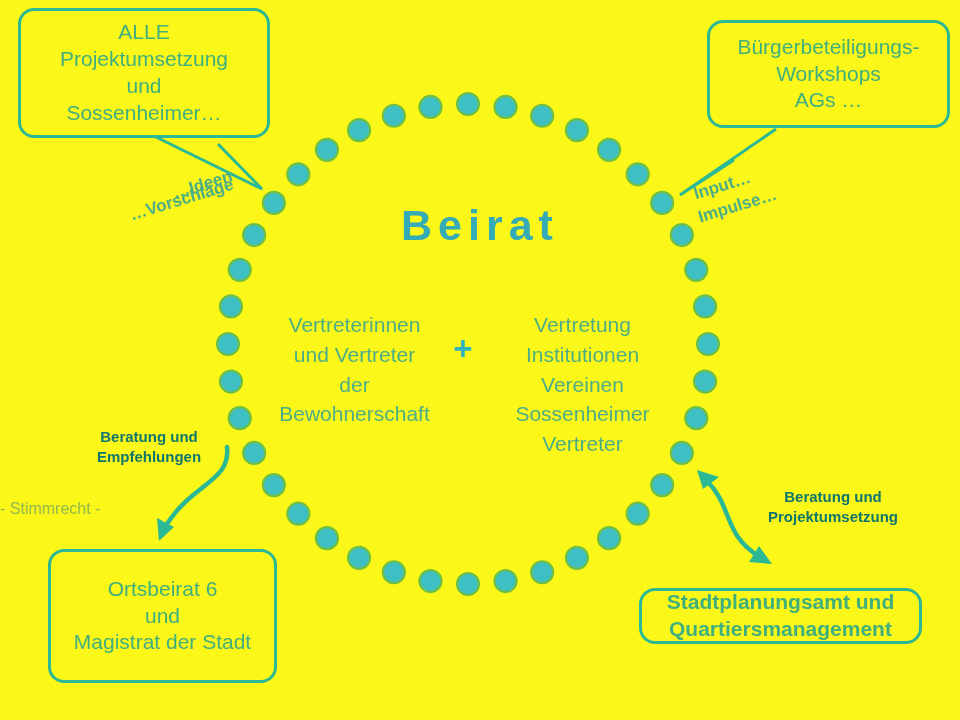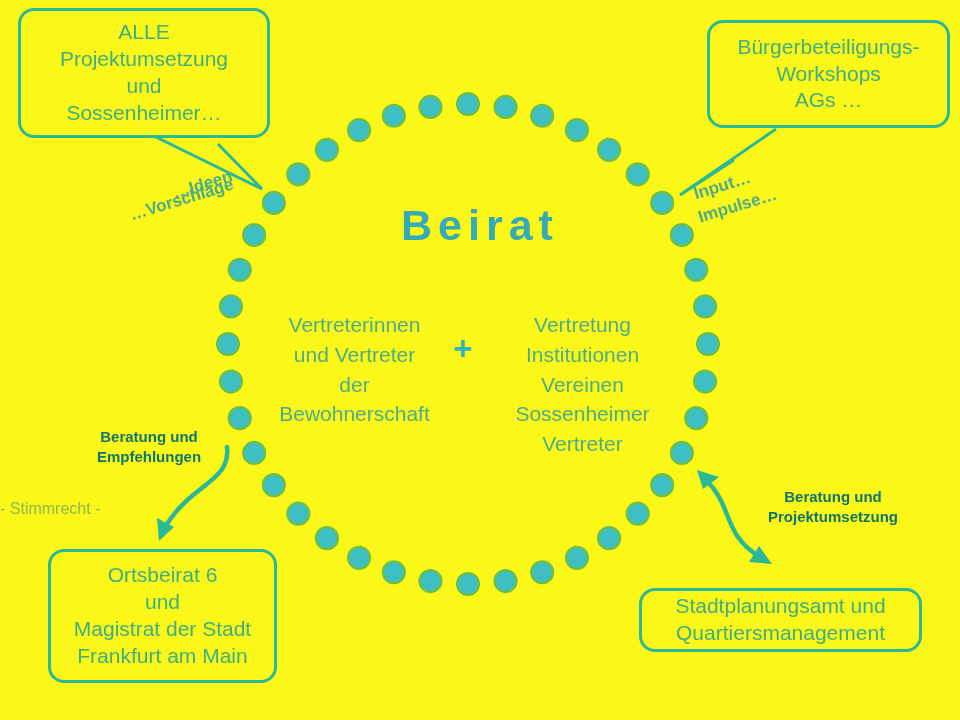--- a/index.html
+++ b/index.html
@@ -41,22 +41,23 @@
   }
   #bubble-workshops {
     left: 707px; top: 20px; width: 243px; height: 108px;
     font-size: 21px;
   }
   #box-ortsbeirat {
     left: 48px;  top: 549px; width: 229px; height: 134px;
     font-size: 21px;
   }
   #box-stadtplanung {
-    left: 639px; top: 588px; width: 283px; height: 64px;
-    font-size: 21px;
+    left: 639px; top: 588px; width: 283px; height: 56px;
+    font-size: 21px;
+    font-weight: bold;
   }
 
   
   #circle-title {
     position: absolute;
     left: 0; right: 0; top: 201px;
     text-align: center;
     font-size: 43px;
     font-weight: bold;
     letter-spacing: 6px;
@@ -202,21 +203,20 @@
   <div class="box" id="bubble-workshops">
     <span class="ln">Bürgerbeteiligungs-</span>
     <span class="ln">Workshops</span>
     <span class="ln">AGs …</span>
   </div>
 
   <div class="box" id="box-ortsbeirat">
     <span class="ln">Ortsbeirat 6</span>
     <span class="ln">und</span>
     <span class="ln">Magistrat der Stadt</span>
-    <span class="ln">Frankfurt am Main</span>
   </div>
 
   <div class="box" id="box-stadtplanung">
     <span class="ln">Stadtplanungsamt und</span>
     <span class="ln">Quartiersmanagement</span>
   </div>
 
   <div id="circle-title">Beirat</div>
 
   <div class="col" id="col-left">

